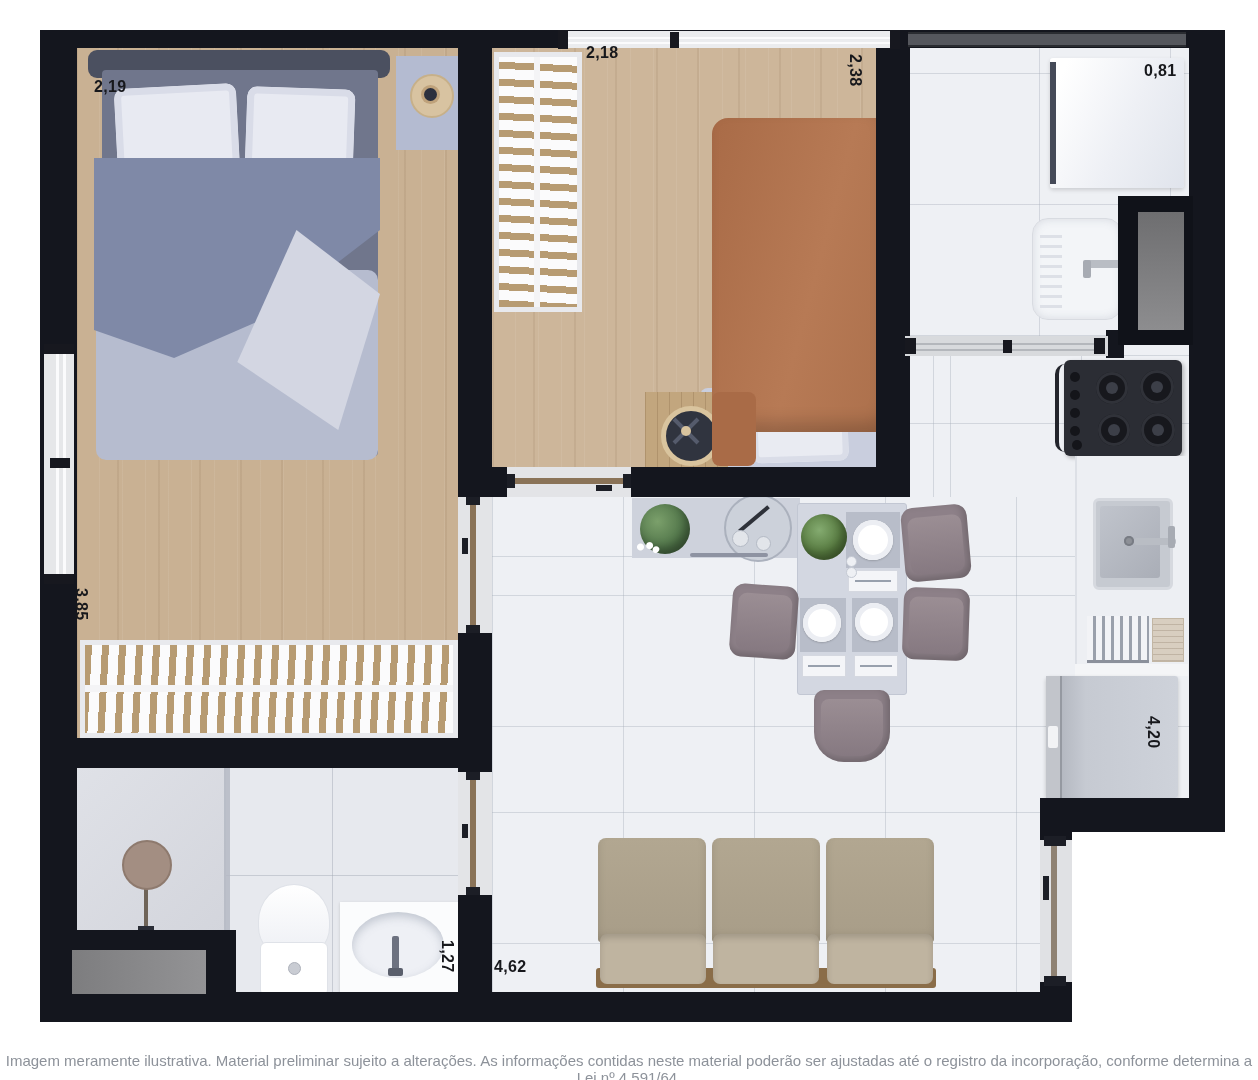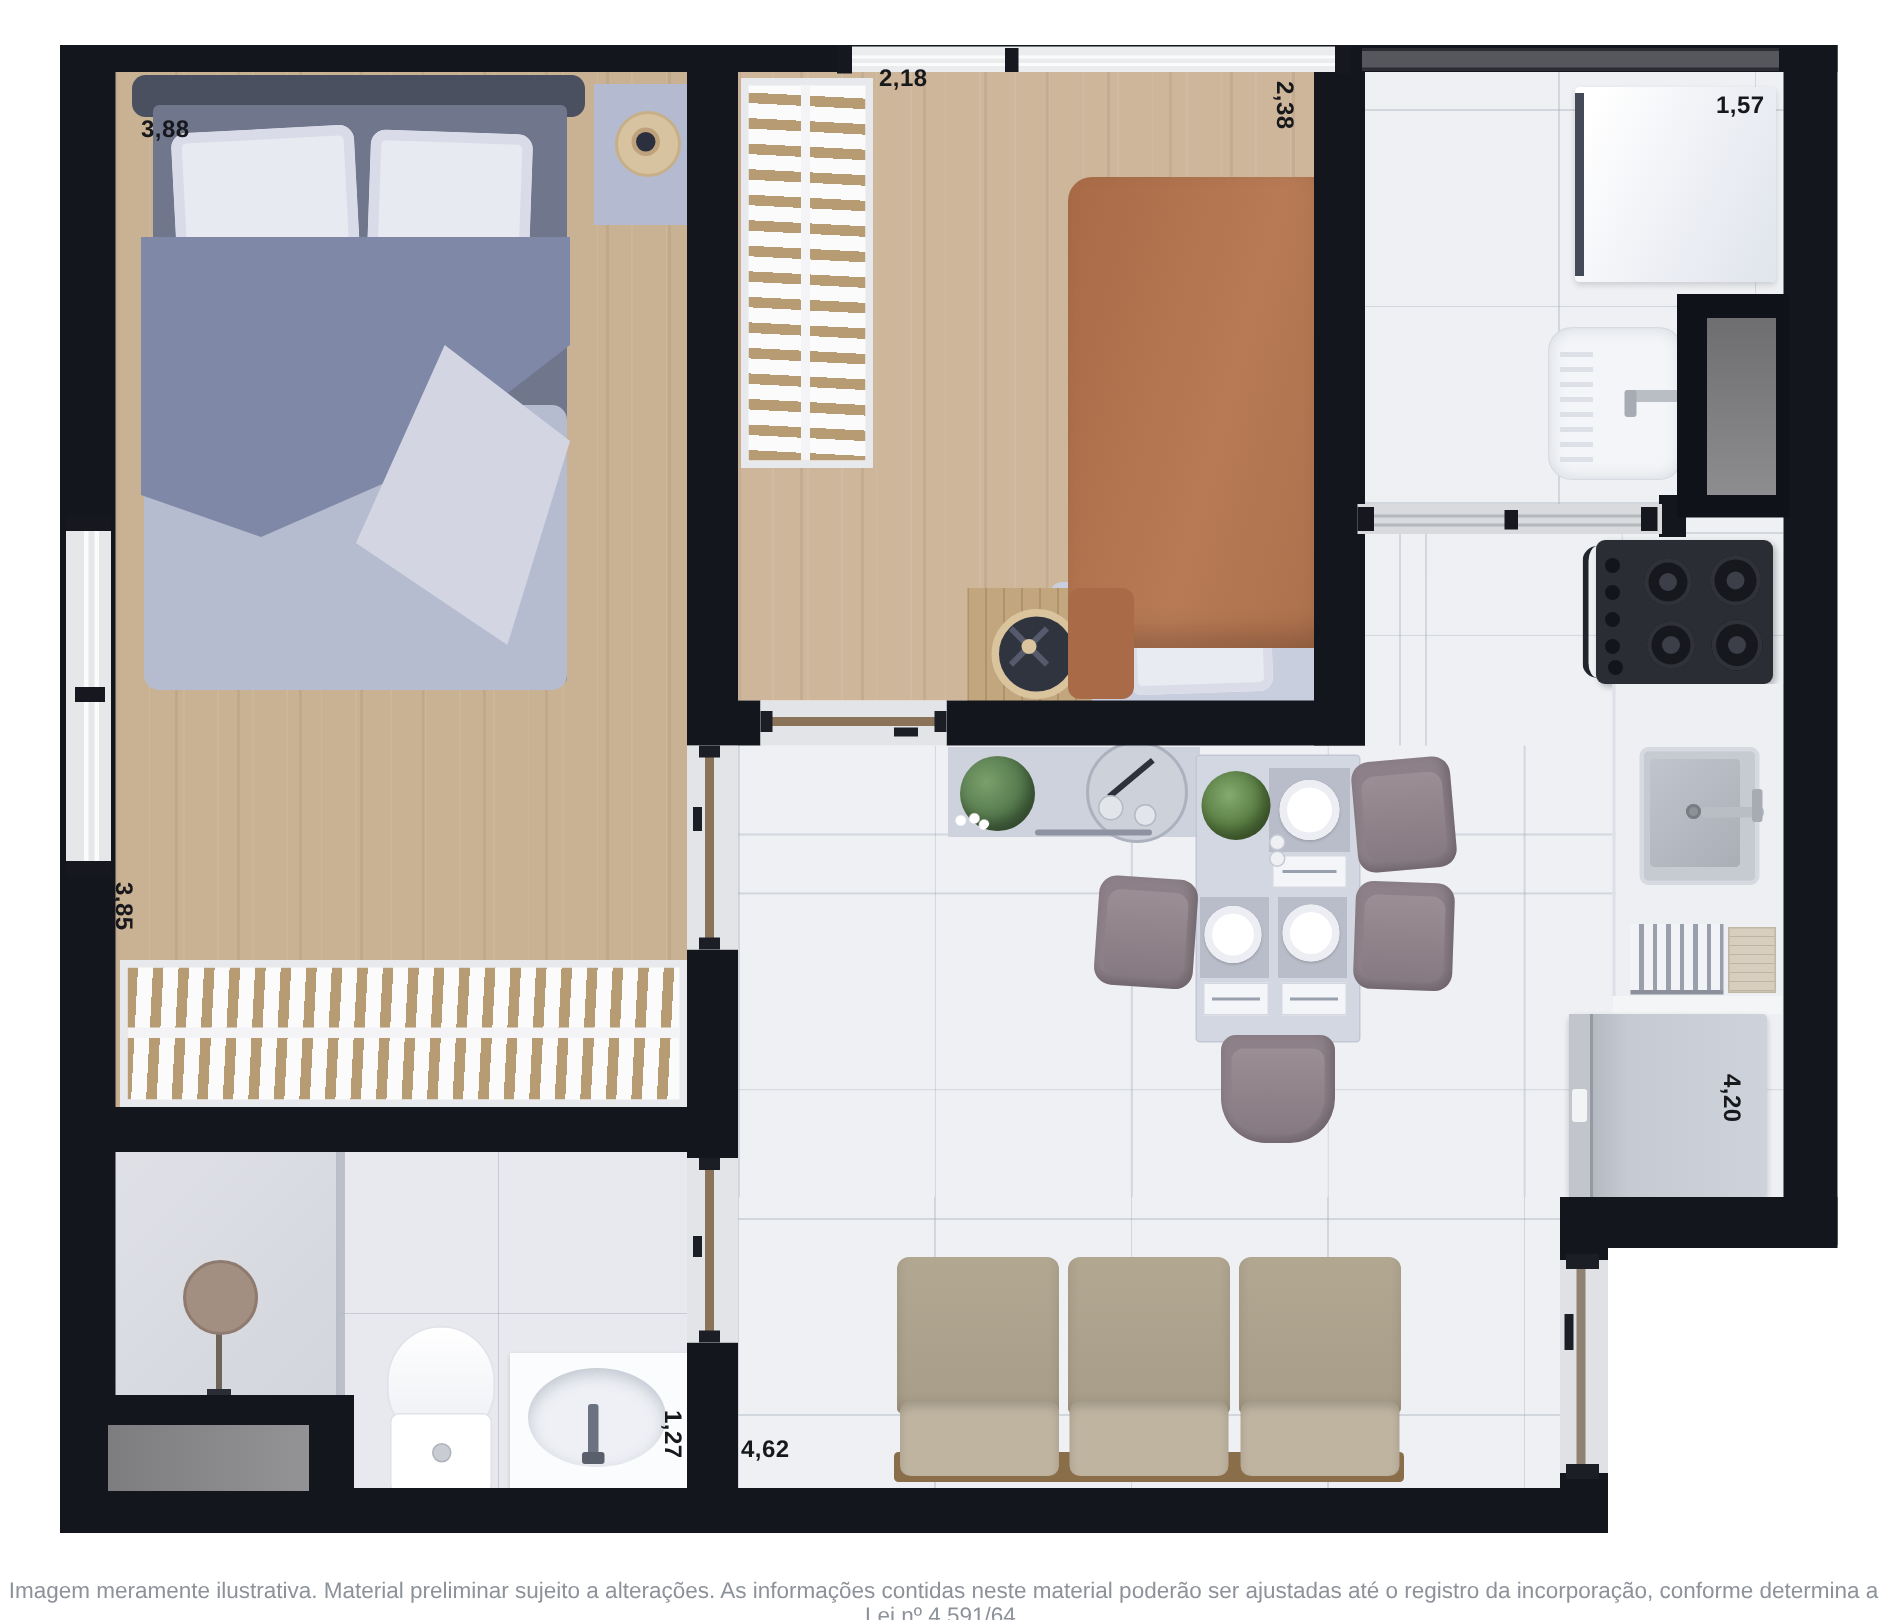--- a/index.html
+++ b/index.html
@@ -261,23 +261,23 @@
   <div class="hinge" style="left:466px;top:772px;width:14px;height:8px;"></div>
   <div class="hinge" style="left:466px;top:887px;width:14px;height:8px;"></div>
   <div class="hinge" style="left:462px;top:824px;width:6px;height:14px;"></div>
 
   <div class="doorgap" style="left:1040px;top:840px;width:32px;height:142px;background:#e0e1e4;"></div>
   <div class="leaf" style="left:1051px;top:844px;width:6px;height:134px;background:#8f8273;"></div>
   <div class="hinge" style="left:1044px;top:836px;width:22px;height:10px;"></div>
   <div class="hinge" style="left:1044px;top:976px;width:22px;height:10px;"></div>
   <div class="hinge" style="left:1043px;top:876px;width:6px;height:24px;"></div>
 
-  <div class="lbl" style="left:94px;top:78px;">3,88</div>
+  <div class="lbl" style="left:94px;top:78px;">2,19</div>
   <div class="lbl lbl-v" style="left:72px;top:588px;">3,85</div>
   <div class="lbl" style="left:586px;top:44px;">2,18</div>
   <div class="lbl lbl-v" style="left:846px;top:54px;">2,38</div>
-  <div class="lbl" style="left:1144px;top:62px;">1,57</div>
+  <div class="lbl" style="left:1144px;top:62px;">0,81</div>
   <div class="lbl lbl-v" style="left:1144px;top:716px;">4,20</div>
   <div class="lbl" style="left:494px;top:958px;">4,62</div>
   <div class="lbl lbl-v" style="left:438px;top:940px;">1,27</div>
 
   <div id="footer">Imagem meramente ilustrativa. Material preliminar sujeito a alterações. As informações contidas neste material poderão ser ajustadas até o registro da incorporação, conforme determina a Lei nº 4.591/64.</div>
 </div>
 
 </body></html>

